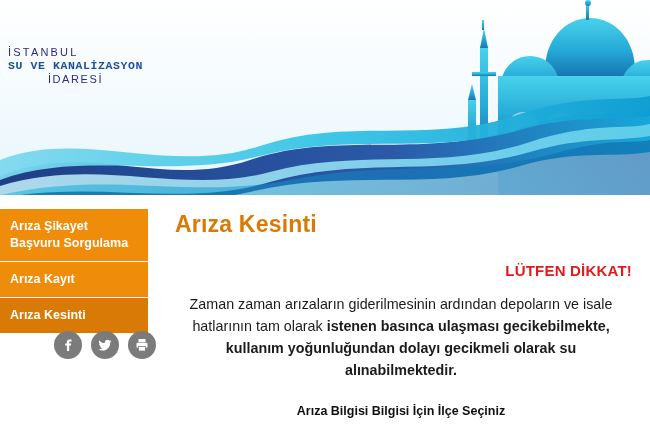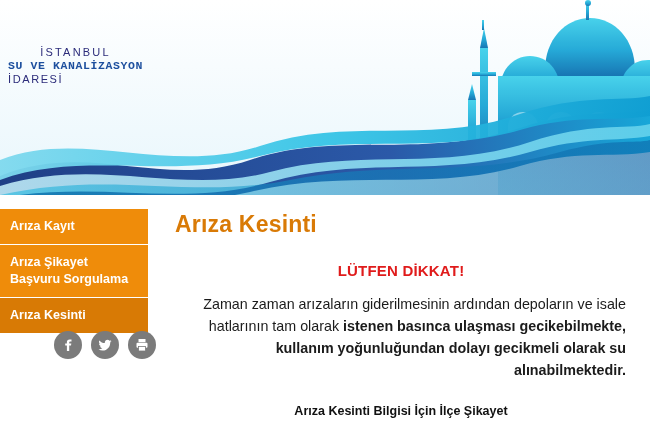--- a/index.html
+++ b/index.html
@@ -40,33 +40,33 @@
   }
   .logo-text {
     padding-top: 16px;
     line-height: 1.18;
   }
   .logo-text .l1 {
     font-size: 11px;
     letter-spacing: 2.2px;
     color: #2b2b7a;
     font-weight: normal;
-    text-align: center;
   }
   .logo-text .l2 {
     font-size: 11.5px;
     letter-spacing: 0.6px;
     color: #1d4f9e;
     font-weight: bold;
     font-family: Liberation Mono, monospace;
   }
   .logo-text .l3 {
     font-size: 11px;
     letter-spacing: 1.6px;
     color: #2b2b7a;
+    text-align: center;
   }
 
   
   .body-area {
     position: relative;
     width: 650px;
     height: 235px;
   }
 
   
@@ -117,30 +117,30 @@
     color: #d97a06;
     font-size: 23px;
     font-weight: bold;
     margin: 4px 0 0 5px;
     letter-spacing: 0.2px;
   }
   .attention {
     color: #e01b1b;
     font-size: 15px;
     font-weight: bold;
-    text-align: center;
+    text-align: right;
     margin-top: 24px;
     letter-spacing: 0.2px;
   }
   .notice {
     margin-top: 14px;
     font-size: 14.3px;
     line-height: 1.55;
     color: #1b1b1b;
-    text-align: right;
+    text-align: center;
     padding: 0 6px;
   }
   .notice b { font-weight: bold; }
   .select-label {
     margin-top: 22px;
     text-align: center;
     font-size: 12.5px;
     font-weight: bold;
     color: #111111;
   }
@@ -226,22 +226,22 @@
         <div class="l1">İSTANBUL</div>
         <div class="l2">SU VE KANALİZASYON</div>
         <div class="l3">İDARESİ</div>
       </div>
     </div>
   </div>
 
   <div class="body-area">
 
     <div class="sidebar">
+      <div class="menu-item">Arıza Şikayet Başvuru Sorgulama</div>
       <div class="menu-item">Arıza Kayıt</div>
-      <div class="menu-item">Arıza Şikayet Başvuru Sorgulama</div>
       <div class="menu-item active">Arıza Kesinti</div>
     </div>
 
     <div class="social">
       <div class="social-btn">
         <svg width="16" height="16" viewBox="0 0 16 16" fill="#ffffff">
           <path d="M10.2 4.6h1.3V2.5h-2c-1.6 0-2.6 1-2.6 2.6v1.3H5.2v2.2h1.7V14h2.3V8.6h1.8l.3-2.2H9.2V5.4c0-.5.3-.8 1-.8z"></path>
         </svg>
       </div>
       <div class="social-btn">
@@ -257,17 +257,17 @@
         </svg>
       </div>
     </div>
 
     <div class="content">
       <div class="page-title">Arıza Kesinti</div>
       <div class="attention">LÜTFEN DİKKAT!</div>
       <div class="notice">
         <span>Zaman zaman arızaların giderilmesinin ardından depoların ve isale hatlarının tam olarak </span><b>istenen basınca ulaşması gecikebilmekte, kullanım yoğunluğundan dolayı gecikmeli olarak su alınabilmektedir.</b>
       </div>
-      <div class="select-label">Arıza Kesinti Bilgisi İçin İlçe Şikayet</div>
+      <div class="select-label">Arıza Bilgisi Bilgisi İçin İlçe Seçiniz</div>
     </div>
 
   </div>
 </div>
 
 </body></html>

